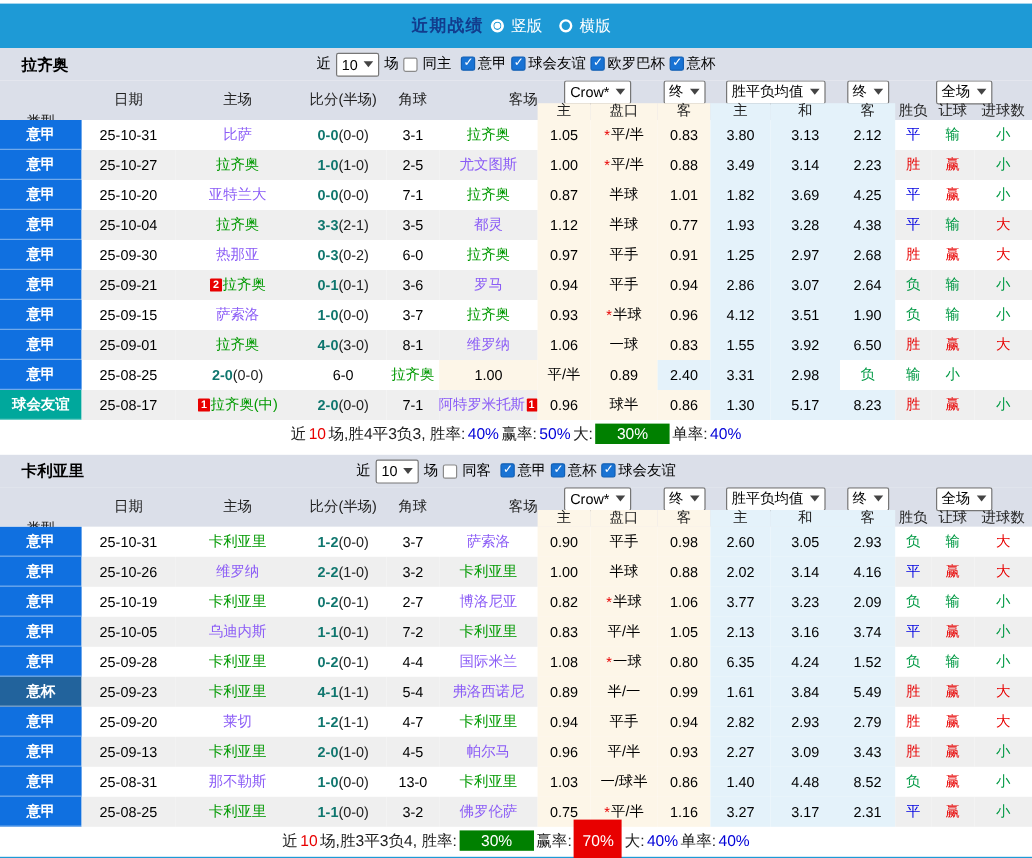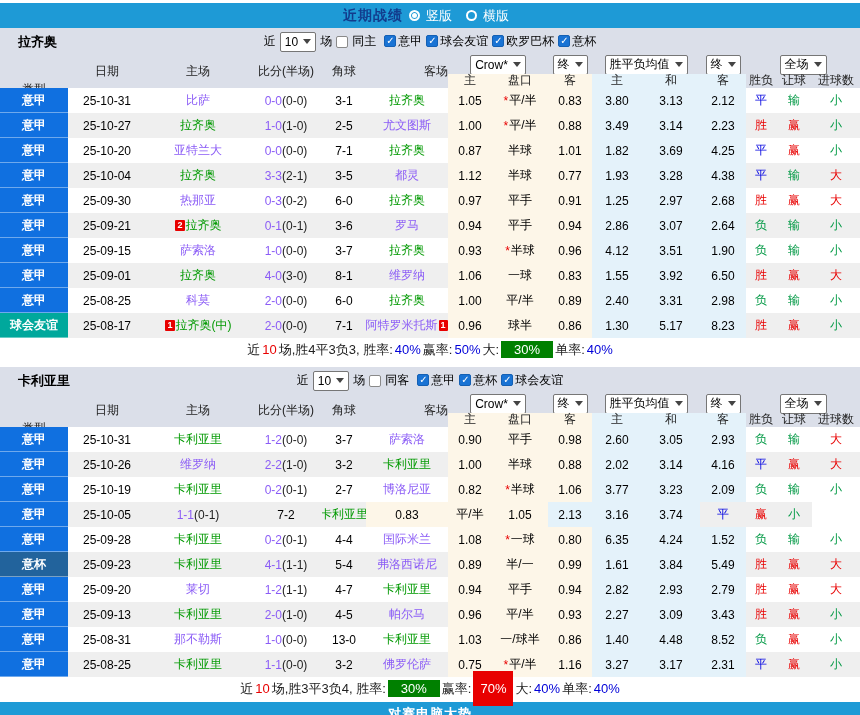--- a/index.html
+++ b/index.html
@@ -4,21 +4,21 @@
 <style>
   html,body{margin:0;padding:0;background:#fff;}
   .app{
     width:860px;height:715px;position:relative;overflow:hidden;
     font-family:"Liberation Sans","DejaVu Sans",sans-serif;
     font-size:12px;color:#000;background:#fff;
     --cols:68px 78px 104px 72px 44px 82px 44px 56px 44px 50px 58px 46px 30px 36px 48px;
   }
   .topstrip{height:3px;background:#fff;}
   
-  .titlebar{height:25px;background:#1e9ad6;display:flex;align-items:center;justify-content:center;gap:6px;font-family:Liberation Serif, serif;}
+  .titlebar{height:37px;background:#1e9ad6;display:flex;align-items:center;justify-content:center;gap:6px;font-family:Liberation Serif, serif;}
   .titlebar .ttl{color:#123c8d;font-weight:bold;font-size:14px;letter-spacing:1px;}
   .radio{width:11px;height:11px;border:2px solid #fff;border-radius:50%;display:inline-block;box-sizing:border-box;background:transparent;cursor:pointer;}
   .radio.sel{background:#fff;box-shadow:inset 0 0 0 1px #1e9ad6;}
   .titlebar .rlabel{color:#fff;font-size:13px;margin-right:8px;cursor:pointer;}
   
   .controls{height:27px;background:#dbdfe9;position:relative;display:flex;align-items:center;}
   .team-name{position:absolute;left:18px;font-weight:bold;font-size:13px;color:#000;}
   .filter-group{margin:0 auto;display:flex;align-items:center;gap:4px;}
   .select-box{display:inline-flex;align-items:center;gap:5px;background:#fff;border:1px solid #767676;border-radius:2px;padding:1px 4px;height:16px;cursor:pointer;}
   .select-box .arr{width:0;height:0;border-left:4px solid transparent;border-right:4px solid transparent;border-top:5px solid #444;}
@@ -40,34 +40,34 @@
   
   .trow{display:grid;grid-template-columns:var(--cols);height:25px;background:#fff;}
   .trow.alt .stripe{background:#efefef;}
   .cell{display:flex;align-items:center;justify-content:center;font-size:12px;white-space:nowrap;overflow:hidden;}
   .c-league{color:#fff;font-weight:bold;border-bottom:1px solid rgba(255,255,255,.4);box-sizing:border-box;}
   .lg-seriea{background:#1070e0;}
   .lg-friendly{background:#00a89c;}
   .lg-coppa{background:#22639c;}
   .tname{color:#8b5cf6;}
   .tname.self{color:#009900;}
-  .ft{color:#8b5cf6;}
+  .ft{color:#0f766e;font-weight:bold;}
   .ht{color:#222;}
   .badge{background:#e80000;color:#fff;font-size:9px;font-weight:bold;padding:0 2px;line-height:11px;margin:0 1px;border-radius:1px;}
   .star{color:#e80000;margin-right:1px;}
   .c-r{color:#e80000;}
   .c-b{color:#0000e0;}
   .c-g{color:#009944;}
   
   .summary{height:23px;background:#fff;display:flex;align-items:center;justify-content:center;font-size:13px;}
   .summary span{margin:0 1px;}
   .sg-k{color:#222;}
   .sg-r{color:#e80000;}
   .sg-b{color:#0000d8;}
-  .sg-gb{background:#008000;color:#fff;padding:1px 13px;margin:0 3px;}
+  .sg-gb{background:#008000;color:#fff;padding:1px 18px;margin:0 3px;}
   .sg-rb{background:#e80000;color:#fff;padding:10px 7px;margin:0 3px;}
   .gap6{height:6px;background:#fff;}
   .gap2{height:2px;background:#fff;}
   
   .bottombar{height:26px;background:#1e9ad6;display:flex;justify-content:center;align-items:flex-start;padding-top:3px;box-sizing:border-box;}
   .bottombar .btitle{color:#fff;font-weight:bold;font-size:13px;letter-spacing:1px;}
 </style>
 </head>
 <body>
 
@@ -368,23 +368,20 @@
     <div class="cell bg-blue f-ax">3.92</div>
     <div class="cell bg-blue f-a2">6.50</div>
     <div class="cell stripe f-r1 c-r">胜</div>
     <div class="cell stripe f-r2 c-r">赢</div>
     <div class="cell stripe f-r3 c-r">大</div>
   </div>
         <div class="trow">
     <div class="cell c-league lg-seriea">意甲</div>
     <div class="cell stripe f-date">25-08-25</div>
     <div class="cell stripe">
-            <span class="tname f-hname">科莫</span>
-          </div>
-    <div class="cell stripe">
             <span class="ft f-ft">2-0</span>
             <span class="ht f-ht">(0-0)</span>
           </div>
     <div class="cell stripe f-corner">6-0</div>
     <div class="cell stripe">
             <span class="tname f-aname self">拉齐奥</span>
           </div>
     <div class="cell bg-cream f-o1">1.00</div>
     <div class="cell bg-cream">
             <span class="f-hc">平/半</span>
@@ -592,20 +589,23 @@
     <div class="cell bg-blue f-ax">3.23</div>
     <div class="cell bg-blue f-a2">2.09</div>
     <div class="cell stripe f-r1 c-g">负</div>
     <div class="cell stripe f-r2 c-g">输</div>
     <div class="cell stripe f-r3 c-g">小</div>
   </div>
         <div class="trow alt">
     <div class="cell c-league lg-seriea">意甲</div>
     <div class="cell stripe f-date">25-10-05</div>
     <div class="cell stripe">
+            <span class="tname f-hname">乌迪内斯</span>
+          </div>
+    <div class="cell stripe">
             <span class="ft f-ft">1-1</span>
             <span class="ht f-ht">(0-1)</span>
           </div>
     <div class="cell stripe f-corner">7-2</div>
     <div class="cell stripe">
             <span class="tname f-aname self">卡利亚里</span>
           </div>
     <div class="cell bg-cream f-o1">0.83</div>
     <div class="cell bg-cream">
             <span class="f-hc">平/半</span>

